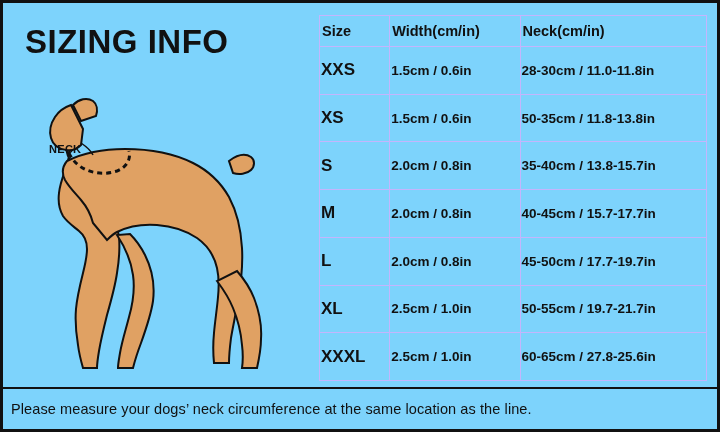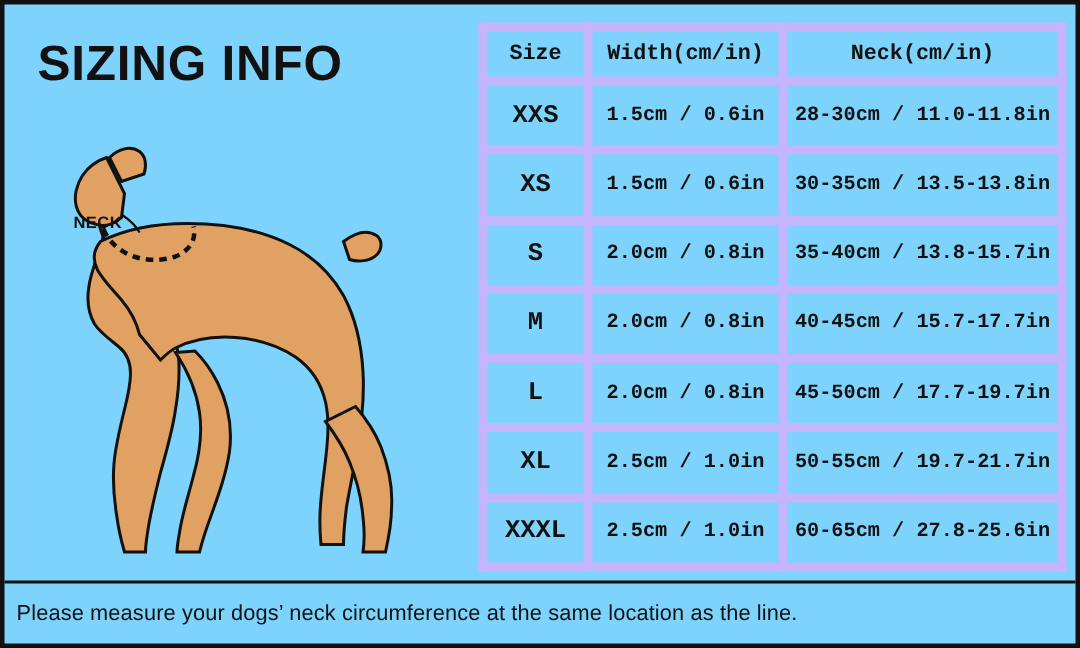--- a/index.html
+++ b/index.html
@@ -70,24 +70,24 @@
     box-sizing: border-box;
   }
   table.size-table {
     border-collapse: collapse;
     width: 100%;
     height: 366px;
     table-layout: fixed;
   }
   table.size-table th,
   table.size-table td {
-    border: 6px solid #c4b5fd;
-    text-align: center;
-    color: #111111;
-    font-family: Liberation Mono, monospace;
+    border: 1px solid #c4b5fd;
+    text-align: left;
+    color: #111111;
+    font-family: Liberation Sans, sans-serif;
   }
   table.size-table th {
     font-size: 14.5px;
     font-weight: bold;
     padding: 7px 2px;
   }
   table.size-table td.size-cell {
     font-size: 17px;
     font-weight: bold;
   }
@@ -228,21 +228,21 @@
         </thead>
         <tbody>
           <tr>
             <td class="size-cell">XXS</td>
             <td class="val-cell">1.5cm / 0.6in</td>
             <td class="val-cell">28-30cm / 11.0-11.8in</td>
           </tr>
           <tr>
             <td class="size-cell">XS</td>
             <td class="val-cell">1.5cm / 0.6in</td>
-            <td class="val-cell">30-35cm / 13.5-13.8in</td>
+            <td class="val-cell">50-35cm / 11.8-13.8in</td>
           </tr>
           <tr>
             <td class="size-cell">S</td>
             <td class="val-cell">2.0cm / 0.8in</td>
             <td class="val-cell">35-40cm / 13.8-15.7in</td>
           </tr>
           <tr>
             <td class="size-cell">M</td>
             <td class="val-cell">2.0cm / 0.8in</td>
             <td class="val-cell">40-45cm / 15.7-17.7in</td>

